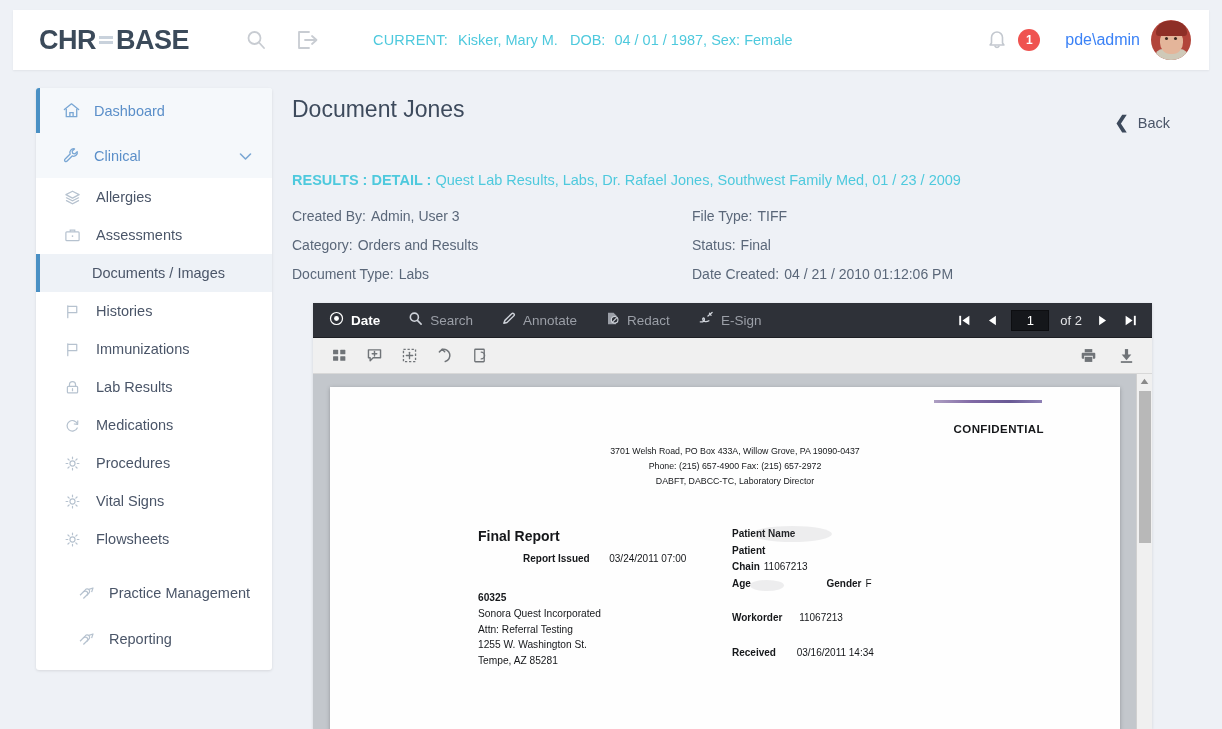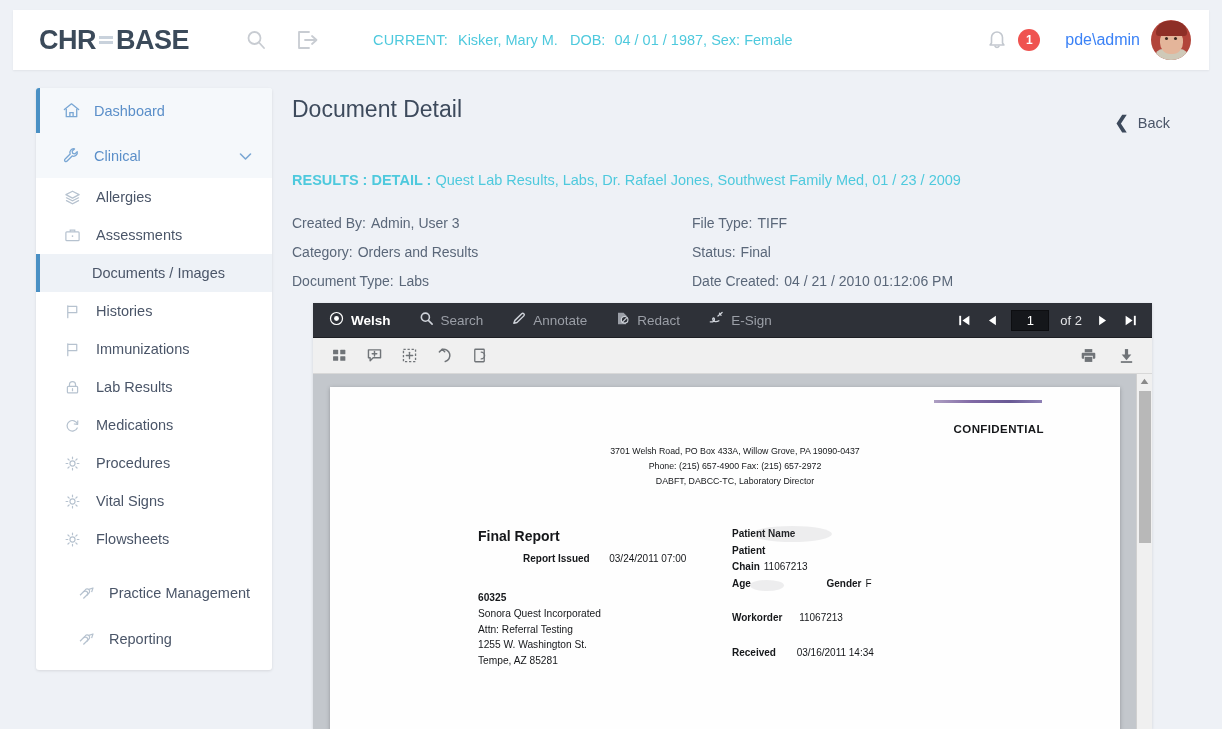--- a/index.html
+++ b/index.html
@@ -142,21 +142,21 @@
   .breadcrumb {
     margin-top: 49px; font-size: 14.5px; color: #4ec9dd;
   }
   .breadcrumb .bold { font-weight: bold; }
 
   .meta {
     margin-top: 20px; display: flex;
     font-size: 14px; color: #5a6779;
   }
   .meta-col { width: 400px; }
-  .meta-row { height: 29px; display: flex; align-items: center; }
+  .meta-row { height: 29px; display: flex; }
   .meta-col.right { margin-left: 0; }
   .meta-k { color: #5a6779; }
   .meta-v { color: #5a6779; margin-left: 5px; }
 
   
   .viewer {
     position: absolute; left: 313px; top: 303px;
     width: 839px; height: 426px;
     background: #fff;
     box-shadow: 0 1px 3px rgba(0,0,0,0.12);
@@ -456,21 +456,21 @@
         <path d="M3.2 11.8 L8.5 6.4 a2.6 2.6 0 1 1 3.6 3.6 l-5.4 5.3" stroke-linejoin="round"></path>
         <path d="M6.6 8.6 a2.6 2.6 0 1 1 3.6 3.6" stroke-linejoin="round"></path>
         <path d="M12.4 5.6 L16.8 4.2 L15.4 8.6" stroke-linejoin="round"></path>
       </svg>
     </span>
     <span class="txt">Reporting</span>
   </div>
 </div>
 
 <div class="main">
-  <div class="page-title">Document Detail</div>
+  <div class="page-title">Document Jones</div>
 
   <div class="back-btn">
     <span class="cv">❮</span>
     <span>Back</span>
   </div>
 
   <div class="breadcrumb">
     <span class="bold">RESULTS : DETAIL :</span>
     <span>Quest Lab Results, Labs, Dr. Rafael Jones, Southwest Family Med, 01 / 23 / 2009</span>
   </div>
@@ -510,21 +510,21 @@
 <div class="viewer">
 
   <div class="vtoolbar">
     <div class="vtab active">
       <span>
         <svg width="15" height="15" viewBox="0 0 16 16" fill="none" stroke="#fff" stroke-width="1.3">
           <circle cx="8" cy="8" r="6.4"></circle>
             <circle cx="8" cy="8" r="2.6" fill="#fff" stroke="none"></circle>
         </svg>
       </span>
-      <span>Welsh</span>
+      <span>Date</span>
     </div>
 
     <div class="vtab">
       <span>
         <svg width="15" height="15" viewBox="0 0 16 16" fill="none" stroke="#cfd3da" stroke-width="1.7">
           <circle cx="6.8" cy="6.6" r="4.3"></circle>
             <line x1="10" y1="10" x2="14" y2="14" stroke-linecap="round"></line>
         </svg>
       </span>
       <span>Search</span>

